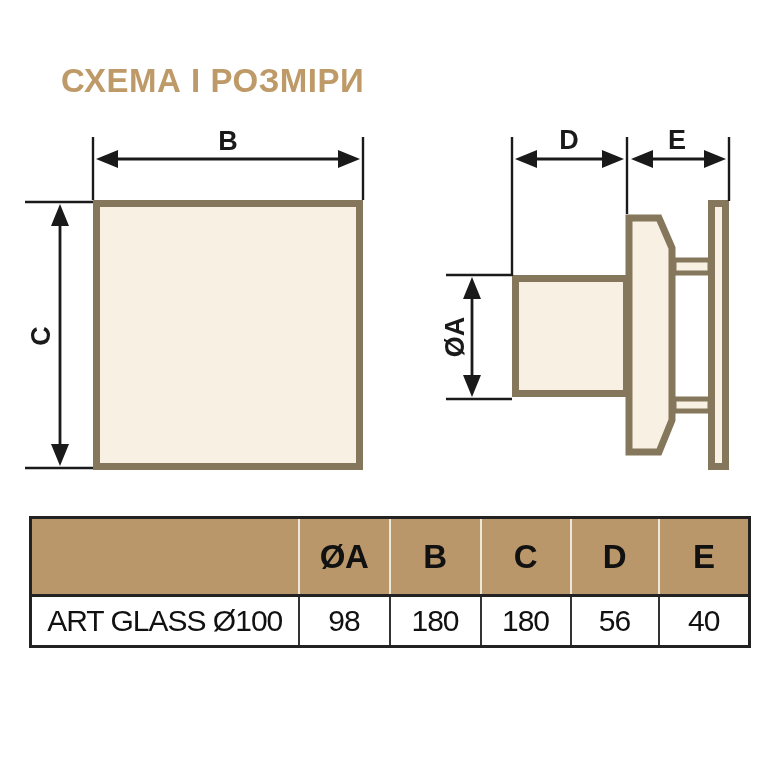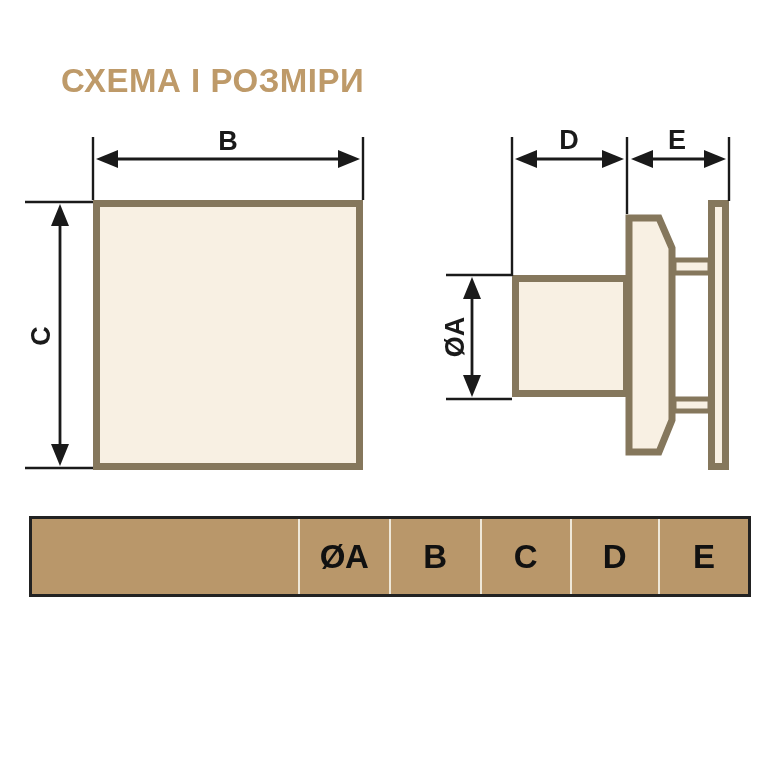--- a/index.html
+++ b/index.html
@@ -127,16 +127,24 @@
       <tr>
         <th></th>
         <th>ØA</th>
         <th>B</th>
         <th>C</th>
         <th>D</th>
         <th>E</th>
       </tr>
     </thead>
     <tbody>
+      <tr class="row-white">
+        <td>ART GLASS Ø100</td>
+        <td>98</td>
+        <td>180</td>
+        <td>180</td>
+        <td>56</td>
+        <td>40</td>
+      </tr>
     </tbody>
   </table>
 
 </div>
 
 </body></html>

